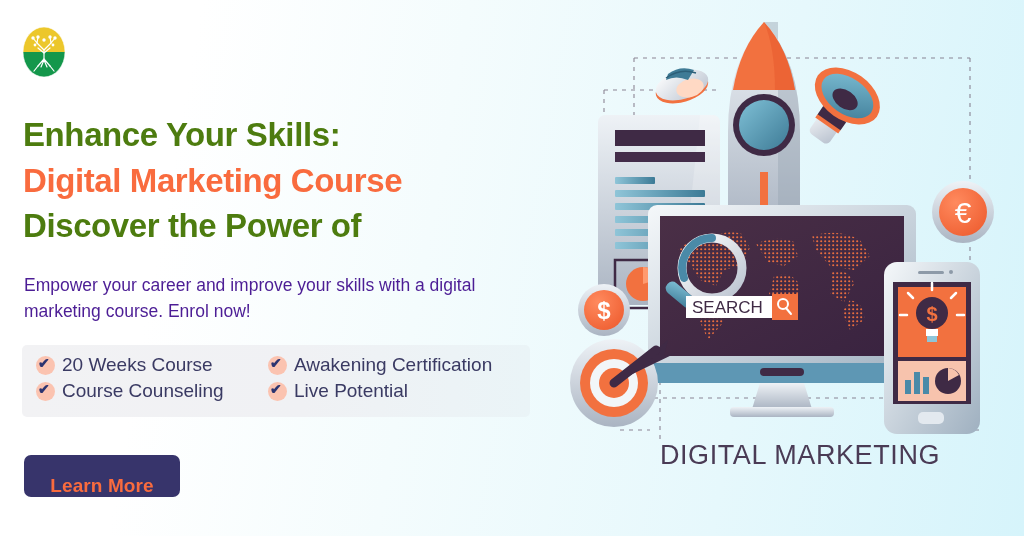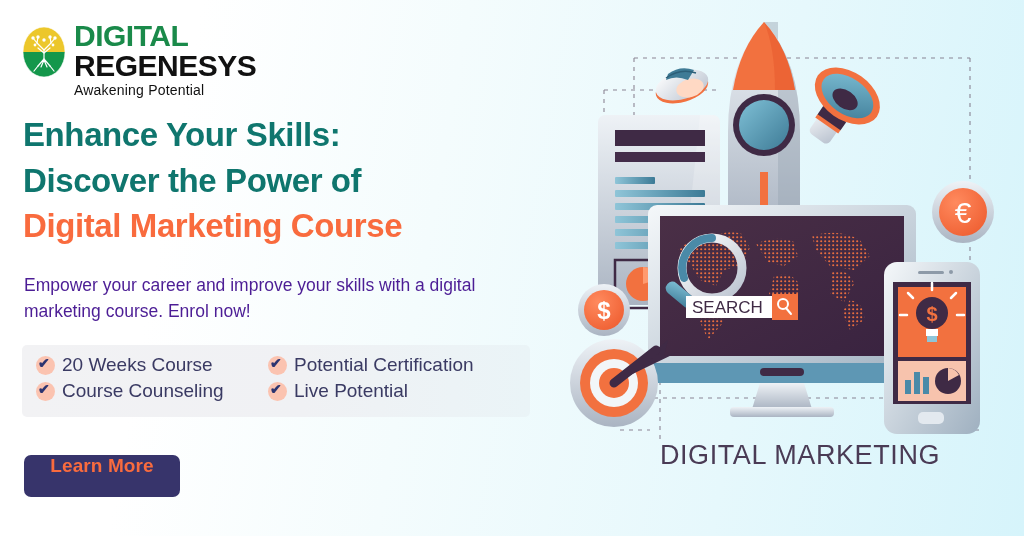--- a/index.html
+++ b/index.html
@@ -20,21 +20,21 @@
   #logo-wordmark { margin-left:8px; }
   .logo-line1 { font-size:30px; font-weight:bold; letter-spacing:-0.5px; line-height:0.95;
                 color:#1a8a4a; font-family:"Liberation Sans", sans-serif; }
   .logo-line2 { font-size:30px; font-weight:bold; letter-spacing:-0.5px; line-height:1.0;
                 color:#111111; font-family:"Liberation Sans", sans-serif; }
   .logo-tag   { font-size:14px; color:#111111; letter-spacing:0.2px; margin-top:1px;
                 font-family:"Liberation Sans", sans-serif; }
 
   
   #headline { position:absolute; left:23px; top:112px; width:520px; }
-  .h-line { font-size:33px; font-weight:bold; line-height:1.38; letter-spacing:-0.4px; color:#0f766e; }
+  .h-line { font-size:33px; font-weight:bold; line-height:1.38; letter-spacing:-0.4px; color:#4d7c0f; }
   .h-line.accent { color:#f96b3e; }
 
   
   #subtitle { position:absolute; left:24px; top:272px; width:530px;
               font-size:17.5px; line-height:1.5; color:#4c1d95; }
 
   
   #features-box { position:absolute; left:22px; top:345px; width:508px; height:72px;
                   background:linear-gradient(90deg,#f2f2f4 0%,#f0f1f4 55%,#eaf4f7 100%);
                   border-radius:5px; padding:9px 14px; }
@@ -42,21 +42,21 @@
   .feat { display:flex; align-items:center; }
   .chk { width:19px; height:19px; border-radius:50%; background:#fbc3b0;
          flex:0 0 auto; position:relative; margin-right:7px; }
   .chk::after { content:"✔"; position:absolute; left:2px; top:-1px;
                 font-size:14px; color:#2c3470; font-weight:bold; }
   .feat-label { font-size:19px; color:#3a3a63; }
 
   
   #cta-button { position:absolute; left:24px; top:455px; width:156px; height:42px;
                 background:#37346b; border-radius:7px; border:none; cursor:pointer;
-                display:flex; align-items:flex-start; justify-content:center; }
+                display:flex; align-items:flex-end; justify-content:center; }
   #cta-button span { color:#f96b3e; font-size:19px; font-weight:bold; letter-spacing:0.1px; }
 
   
   #illustration { position:absolute; left:560px; top:0; width:464px; height:536px; }
   #illu-svg { position:absolute; left:0; top:0; }
   #illu-caption { position:absolute; left:8px; top:440px; width:464px; text-align:center;
                   font-size:27px; color:#4a3b55; letter-spacing:0.6px; }
 </style>
 </head>
 <body>
@@ -87,44 +87,39 @@
           <circle cx="11" cy="12" r="1.7"></circle>
             <circle cx="16" cy="11" r="1.7"></circle>
           <circle cx="33" cy="12" r="1.7"></circle>
             <circle cx="28" cy="11" r="1.7"></circle>
           <circle cx="22" cy="14" r="1.7"></circle>
             <circle cx="13" cy="19" r="1.4"></circle>
           <circle cx="31" cy="19" r="1.4"></circle>
         </g>
       </svg>
     </div>
-    <div id="logo-wordmark">
-      <div class="logo-line1">DIGITAL</div>
-      <div class="logo-line2">REGENESYS</div>
-      <div class="logo-tag">Awakening Potential</div>
-    </div>
   </div>
 
   <div id="headline">
     <div class="h-line">Enhance Your Skills:</div>
+    <div class="h-line accent">Digital Marketing Course</div>
     <div class="h-line">Discover the Power of</div>
-    <div class="h-line accent">Digital Marketing Course</div>
   </div>
 
   <div id="subtitle">Empower your career and improve your skills with a digital marketing course. Enrol now!</div>
 
   <div id="features-box">
     <div class="feat-grid">
       <div class="feat">
         <span class="chk"></span>
         <span class="feat-label">20 Weeks Course</span>
       </div>
       <div class="feat">
         <span class="chk"></span>
-        <span class="feat-label">Potential Certification</span>
+        <span class="feat-label">Awakening Certification</span>
       </div>
       <div class="feat">
         <span class="chk"></span>
         <span class="feat-label">Course Counseling</span>
       </div>
       <div class="feat">
         <span class="chk"></span>
         <span class="feat-label">Live Potential</span>
       </div>
     </div>

